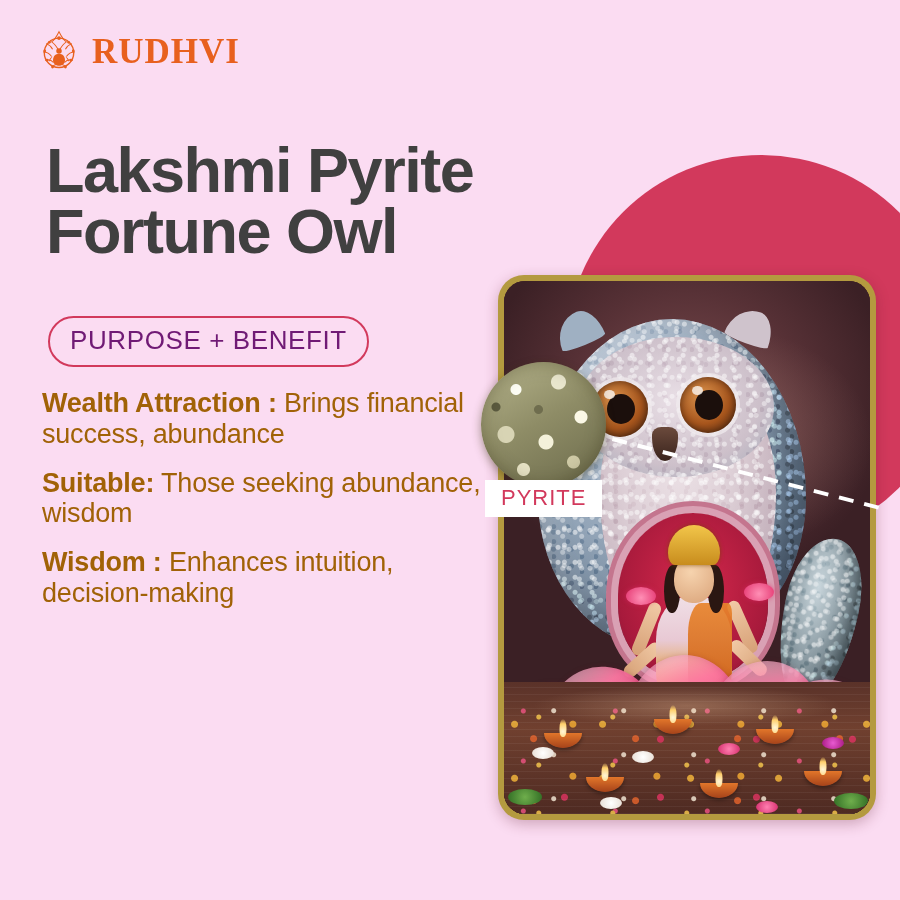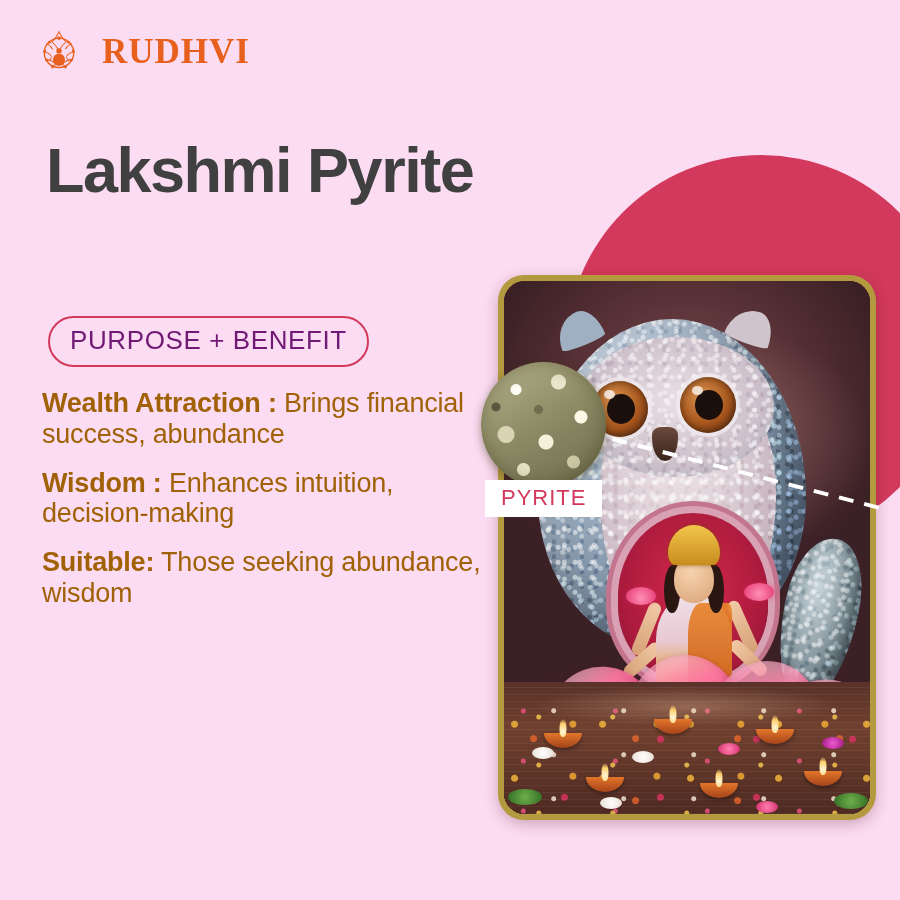--- a/index.html
+++ b/index.html
@@ -7,21 +7,21 @@
   body {
     background:#fbdcf2;
     font-family:"Liberation Sans", sans-serif;
     position:relative;
     overflow:hidden;
   }
 
   
   #brand-header{
     position:absolute; left:36px; top:28px;
-    display:flex; align-items:center; gap:20px;text-align:center;
+    display:flex; align-items:center; gap:10px;text-align:center;
   }
   #brand-mark{ width:46px; height:46px; display:block; }
   #brand-name{
     font-family:"Liberation Serif", serif;
     font-weight:bold; font-size:35px; letter-spacing:1px;
     color:#e8601e; line-height:1;
   }
 
   
   #accent-circle{
@@ -328,33 +328,34 @@
         <circle cx="76" cy="70" r="3"></circle>
       <circle cx="36" cy="85" r="3"></circle>
         <circle cx="64" cy="85" r="3"></circle>
     </g>
   </svg>
   <div id="brand-name">RUDHVI</div>
 </div>
 
 <h1 id="headline">
   <span class="l">Lakshmi Pyrite</span>
+  <span class="l">Fortune Owl</span>
 </h1>
 
 <div id="purpose-badge">PURPOSE + BENEFIT</div>
 
 <div id="benefits-list">
   <p class="benefit-item">
     <span class="benefit-label">Wealth Attraction :</span><span> Brings financial success, abundance</span>
   </p>
   <p class="benefit-item">
-    <span class="benefit-label">Wisdom :</span><span> Enhances intuition, decision-making</span>
+    <span class="benefit-label">Suitable:</span><span> Those seeking abundance, wisdom</span>
   </p>
   <p class="benefit-item">
-    <span class="benefit-label">Suitable:</span><span> Those seeking abundance, wisdom</span>
+    <span class="benefit-label">Wisdom :</span><span> Enhances intuition, decision-making</span>
   </p>
 </div>
 
 <div id="product-card">
   <div id="product-photo">
 
     <div class="ph-layer" id="backdrop"></div>
     <div class="ph-layer" id="backdrop-haze"></div>
 
     <div class="ph-layer owl-tuft" id="tuft-l"></div>

